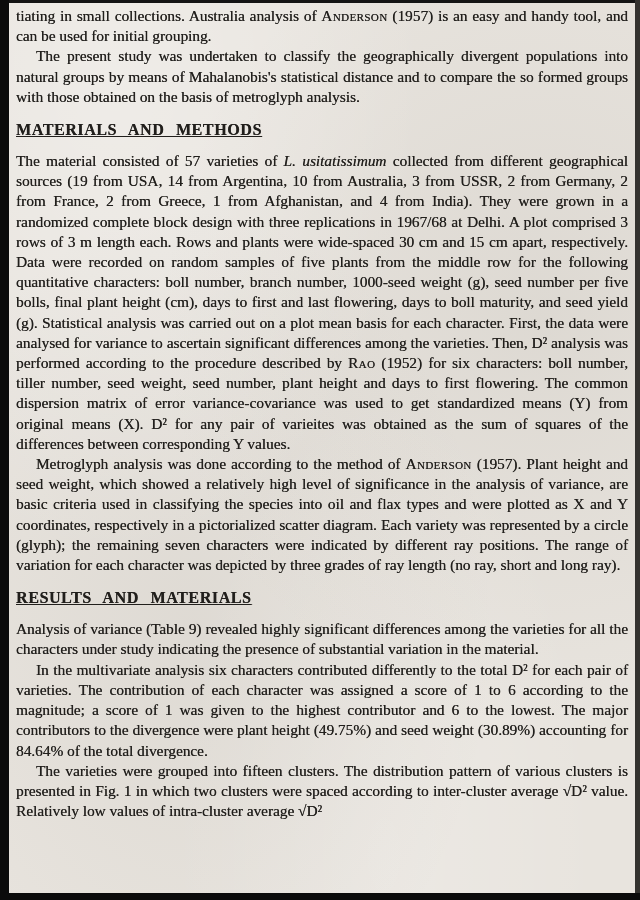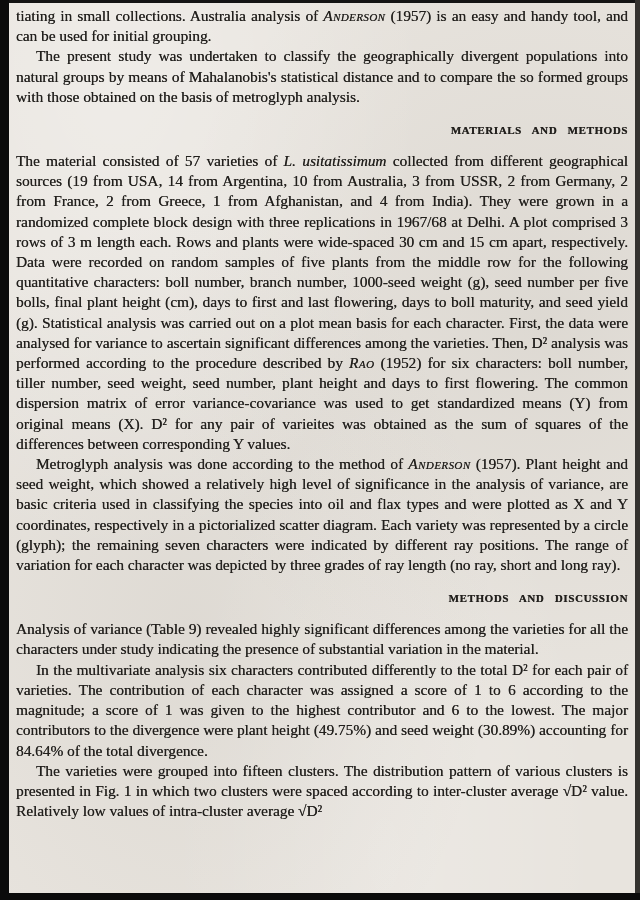--- a/index.html
+++ b/index.html
@@ -32,29 +32,30 @@
     width: 612px;
     font-size: 15.3px;
     line-height: 20.2px;
     text-align: justify;
     text-shadow: 0.25px 0 0 rgba(33,31,28,0.85);
   }
   .para { margin: 0; }
   .para.indent { text-indent: 20px; }
   .heading {
     margin: 13px 0 11px 0;
-    font-size: 11px;
+    font-size: 16px;
     line-height: 20px;
     font-weight: bold;
     letter-spacing: 0.6px;
     word-spacing: 7px;
-    text-align: right;
+    text-align: left;
     text-indent: 0;
+    text-decoration: underline;
   }
-  .run-sc { font-variant: small-caps; letter-spacing: 0.4px; font-style: italic; }
+  .run-sc { font-variant: small-caps; letter-spacing: 0.4px; }
   .run-i  { font-style: italic; }
 
   .watermark {
     position: absolute;
     right: 14px; bottom: 12px;
     text-align: right;
     color: #8fa0b5;
     opacity: 0.38;
     font-size: 14px;
     line-height: 16px;
@@ -66,21 +67,21 @@
 <body>
 
 <div class="page">
 
   <div class="text-block">
       <p class="para"><span>tiating in small collections. Australia analysis of </span><span class="run-sc">Anderson</span><span> (1957) is an easy and handy tool, and can be used for initial grouping.</span></p>
       <p class="para indent"><span>The present study was undertaken to classify the geographically divergent populations into natural groups by means of Mahalanobis's statistical distance and to compare the so formed groups with those obtained on the basis of metroglyph analysis.</span></p>
       <h2 class="heading">MATERIALS AND METHODS</h2>
       <p class="para"><span>The material consisted of 57 varieties of </span><span class="run-i">L. usitatissimum</span><span> collected from different geographical sources (19 from USA, 14 from Argentina, 10 from Australia, 3 from USSR, 2 from Germany, 2 from France, 2 from Greece, 1 from Afghanistan, and 4 from India). They were grown in a randomized complete block design with three replications in 1967/68 at Delhi. A plot comprised 3 rows of 3 m length each. Rows and plants were wide-spaced 30 cm and 15 cm apart, respectively. Data were recorded on random samples of five plants from the middle row for the following quantitative characters: boll number, branch number, 1000-seed weight (g), seed number per five bolls, final plant height (cm), days to first and last flowering, days to boll maturity, and seed yield (g). Statistical analysis was carried out on a plot mean basis for each character. First, the data were analysed for variance to ascertain significant differences among the varieties. Then, D² analysis was performed according to the procedure described by </span><span class="run-sc">Rao</span><span> (1952) for six characters: boll number, tiller number, seed weight, seed number, plant height and days to first flowering. The common dispersion matrix of error variance-covariance was used to get standardized means (Y) from original means (X). D² for any pair of varieites was obtained as the sum of squares of the differences between corresponding Y values.</span></p>
       <p class="para indent"><span>Metroglyph analysis was done according to the method of </span><span class="run-sc">Anderson</span><span> (1957). Plant height and seed weight, which showed a relatively high level of significance in the analysis of variance, are basic criteria used in classifying the species into oil and flax types and were plotted as X and Y coordinates, respectively in a pictorialized scatter diagram. Each variety was represented by a circle (glyph); the remaining seven characters were indicated by different ray positions. The range of variation for each character was depicted by three grades of ray length (no ray, short and long ray).</span></p>
-      <h2 class="heading">METHODS AND DISCUSSION</h2>
+      <h2 class="heading">RESULTS AND MATERIALS</h2>
       <p class="para"><span>Analysis of variance (Table 9) revealed highly significant differences among the varieties for all the characters under study indicating the presence of substantial variation in the material.</span></p>
       <p class="para indent"><span>In the multivariate analysis six characters contributed differently to the total D² for each pair of varieties. The contribution of each character was assigned a score of 1 to 6 according to the magnitude; a score of 1 was given to the highest contributor and 6 to the lowest. The major contributors to the divergence were plant height (49.75%) and seed weight (30.89%) accounting for 84.64% of the total divergence.</span></p>
       <p class="para indent"><span>The varieties were grouped into fifteen clusters. The distribution pattern of various clusters is presented in Fig. 1 in which two clusters were spaced according to inter-cluster average √D² value. Relatively low values of intra-cluster average √D²</span></p>
     </div>
 
 
   <div class="edge-top"></div>
   <div class="edge-left"></div>
   <div class="edge-right"></div>
   <div class="edge-bottom"></div>

